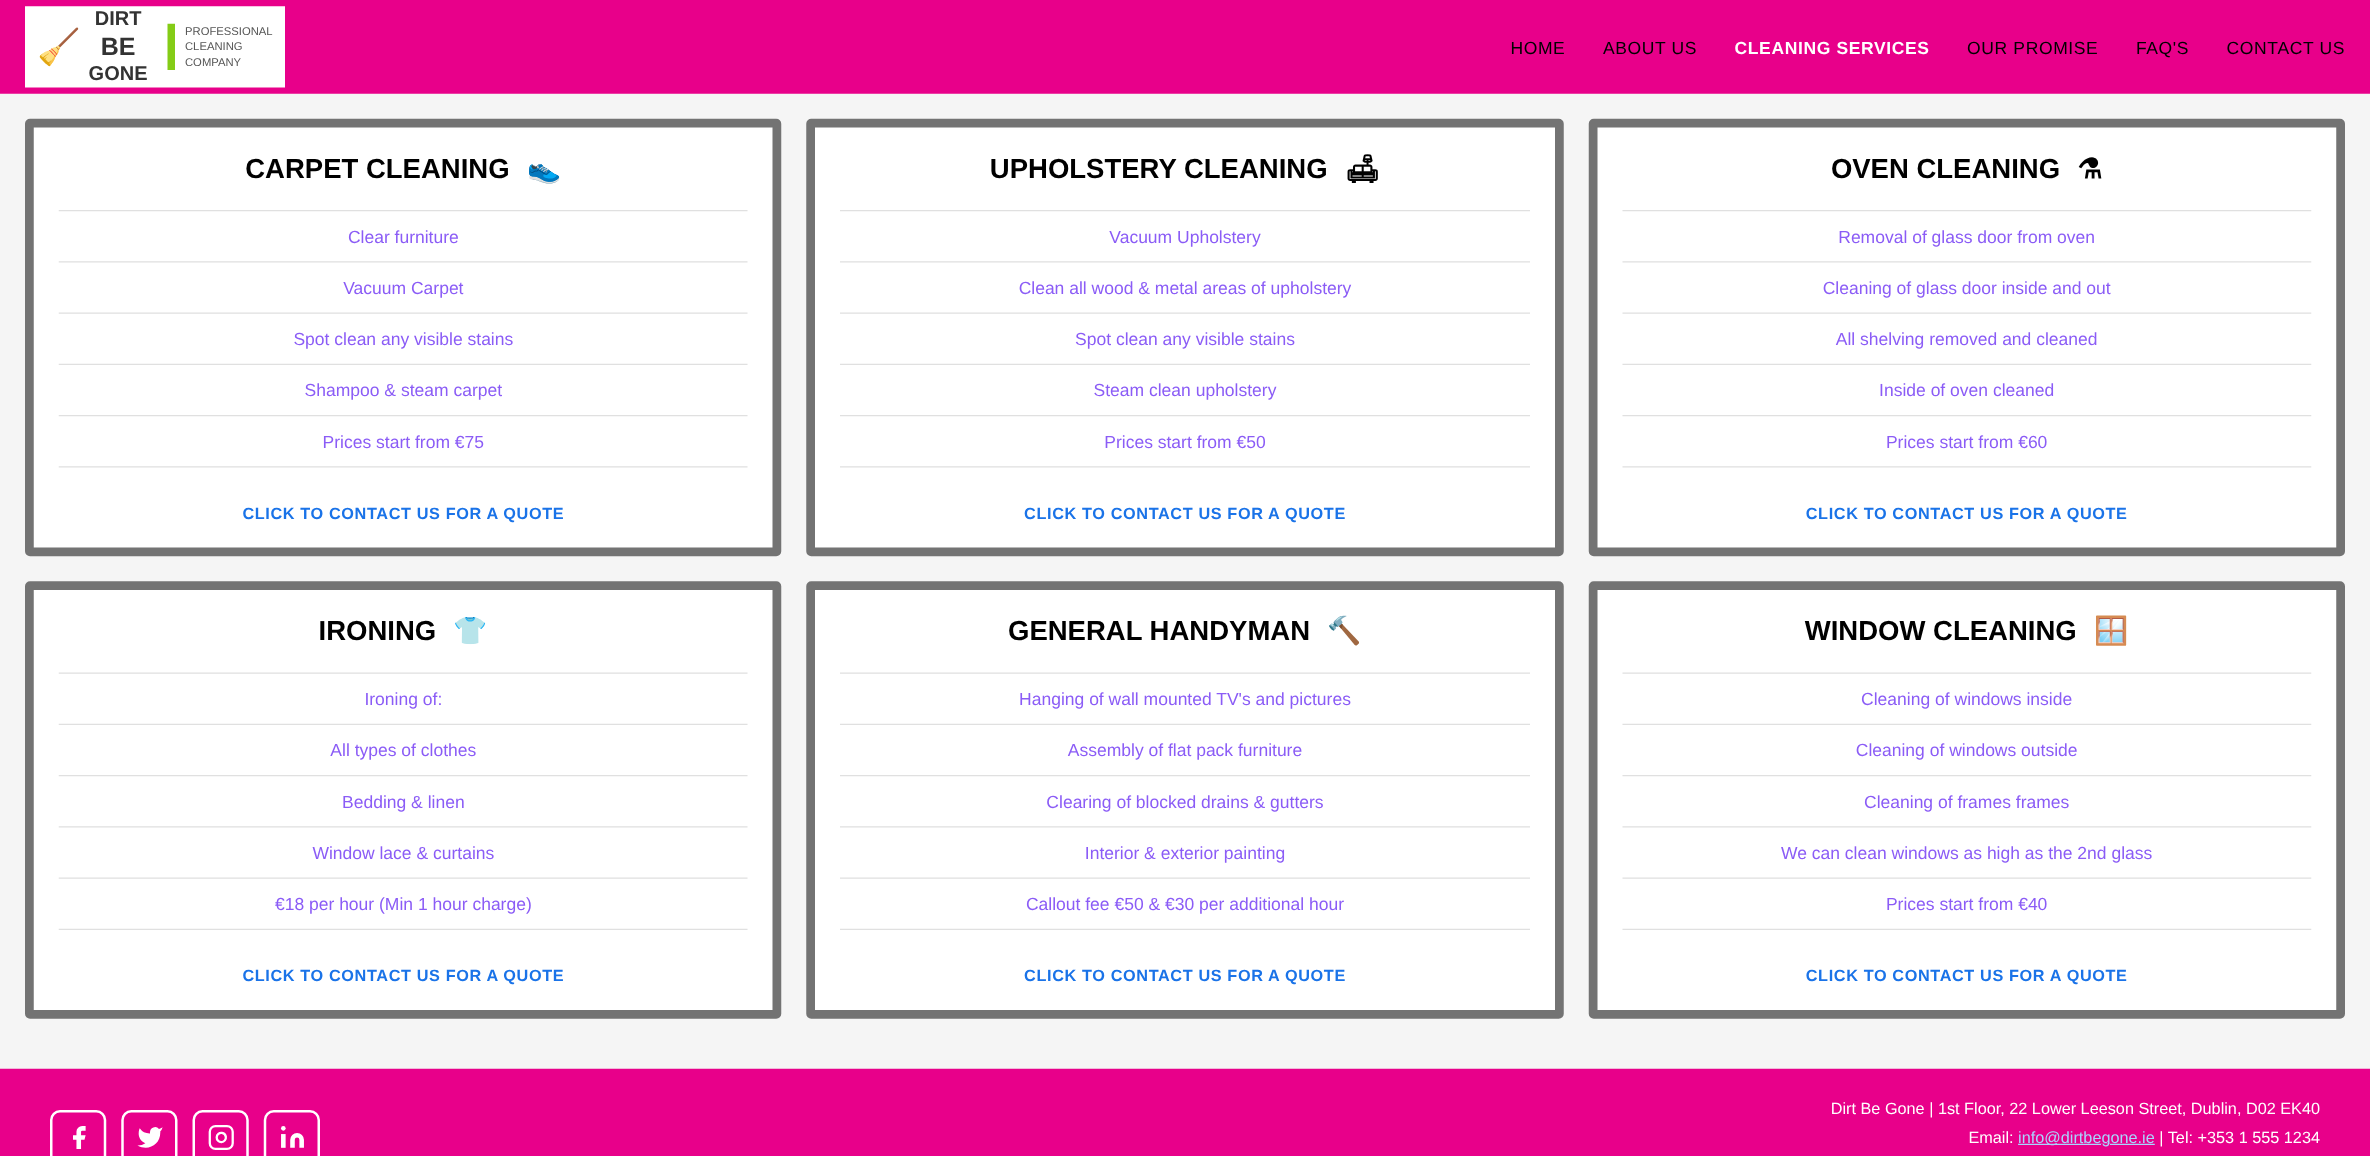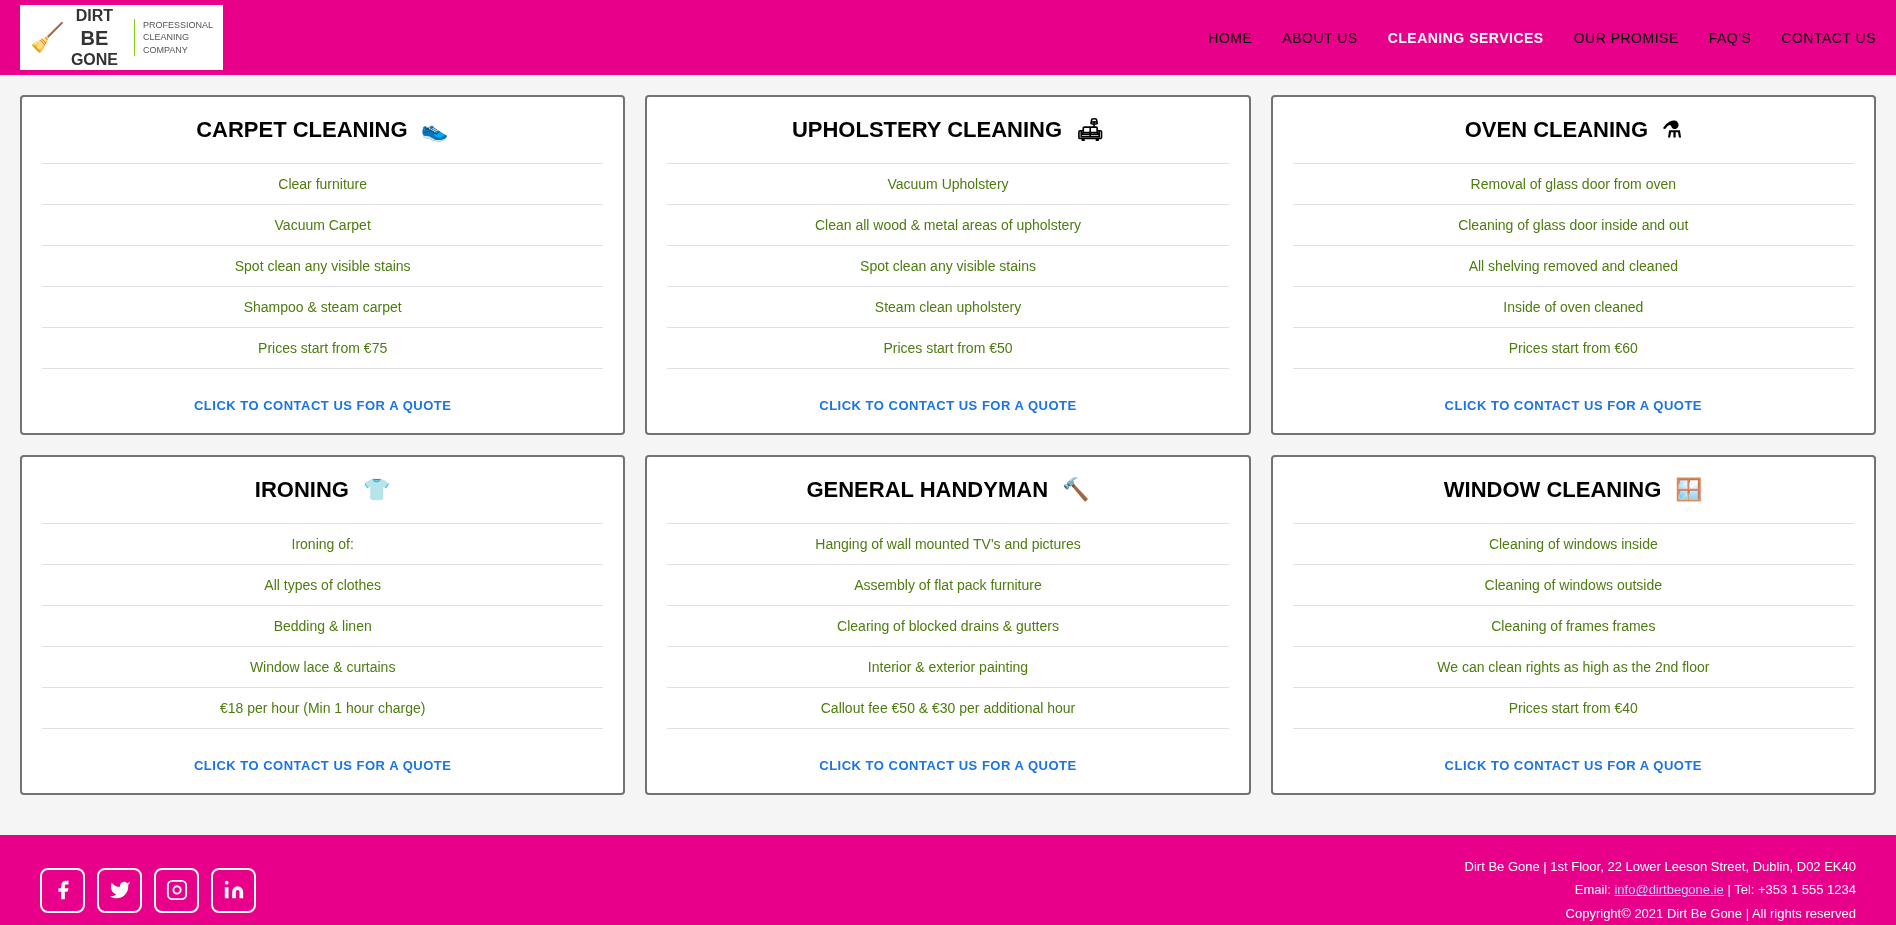--- a/index.html
+++ b/index.html
@@ -63,21 +63,21 @@
     }
 
     .services-grid {
       display: grid;
       grid-template-columns: repeat(3, 1fr);
       gap: 20px;
     }
 
     .service-card {
       background: white;
-      border: 2px solid #737373;
+      border: 7px solid #737373;
       border-radius: 4px;
       padding: 20px;
       display: flex;
       flex-direction: column;
     }
 
     .service-title {
       font-size: 22px;
       font-weight: bold;
       text-align: center;
@@ -88,21 +88,21 @@
     .service-items {
       flex: 1;
       display: flex;
       flex-direction: column;
     }
 
     .service-item {
       text-align: center;
       padding: 12px 5px;
       font-size: 14px;
-      color: #4d7c0f;
+      color: #8b5cf6;
       border-bottom: 1px solid #e0e0e0;
     }
     .service-item:first-child {
       border-top: 1px solid #e0e0e0;
     }
 
     .contact-link {
       text-align: center;
       margin-top: 29px;
       font-size: 13px;
@@ -157,21 +157,21 @@
 <body>
 
 <header class="header">
   <div class="logo-container">
     <span class="logo-icon">🧹</span>
     <div style="display:flex; flex-direction:column; align-items:center; margin-right:8px;">
       <span class="logo-text-left" style="font-size:16px; line-height:1.2;">DIRT</span>
       <span class="logo-text-left" style="font-size:20px; line-height:1.2;">BE</span>
       <span class="logo-text-left" style="font-size:16px; line-height:1.2;">GONE</span>
     </div>
-    <div style="display:flex; flex-direction:column; justify-content:center; border-left:1px solid #84cc16; padding-left:8px;">
+    <div style="display:flex; flex-direction:column; justify-content:center; border-left:6px solid #84cc16; padding-left:8px;">
       <span class="logo-text-right">PROFESSIONAL</span>
       <span class="logo-text-right">CLEANING</span>
       <span class="logo-text-right">COMPANY</span>
     </div>
   </div>
 
   <nav>
     <a href="#">HOME</a>
     <a href="#">ABOUT US</a>
     <a href="#" class="active">CLEANING SERVICES</a>
@@ -261,21 +261,21 @@
 
     <div class="service-card">
       <div class="service-title">
         <span>WINDOW CLEANING</span>
         <span style="margin-left:8px;">🪟</span>
       </div>
       <div class="service-items">
         <div class="service-item">Cleaning of windows inside</div>
         <div class="service-item">Cleaning of windows outside</div>
         <div class="service-item">Cleaning of frames frames</div>
-        <div class="service-item">We can clean rights as high as the 2nd floor</div>
+        <div class="service-item">We can clean windows as high as the 2nd glass</div>
         <div class="service-item">Prices start from €40</div>
       </div>
       <a href="#" class="contact-link">CLICK TO CONTACT US FOR A QUOTE</a>
     </div>
 
   </div>
 </main>
 
 <footer class="footer">
   <div class="footer-social">

